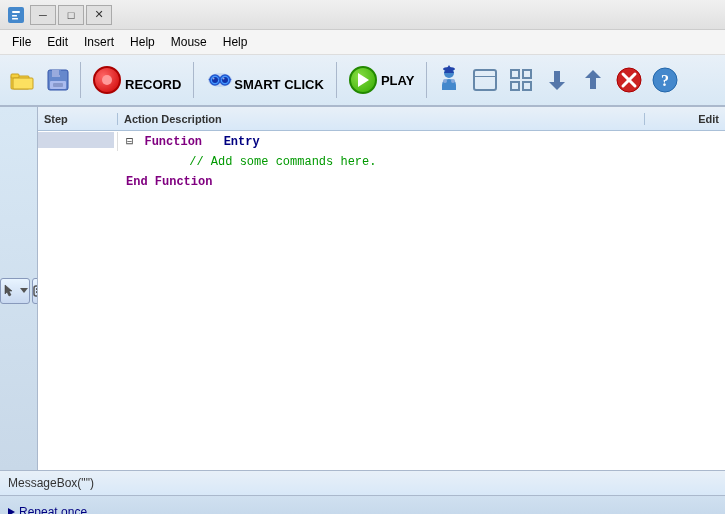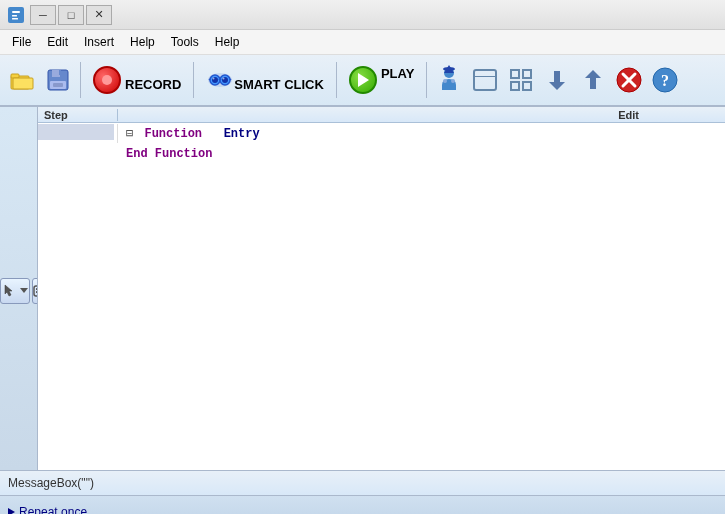--- a/index.html
+++ b/index.html
@@ -101,21 +101,21 @@
       border-radius: 3px;
     }
     
     .eye-icon-wrap {
       width: 28px; height: 28px;
       display: flex; align-items: center; justify-content: center;
     }
     
     
     .play-group {
-      display: flex; align-items: flex-start; gap: 4px;
+      display: flex; align-items: center; gap: 4px;
       cursor: pointer;
       padding: 2px 6px;
       border-radius: 3px;
     }
     
     .green-play {
       width: 28px; height: 28px;
       background: radial-gradient(circle at 35% 35%, #88dd44, #33aa00);
       border-radius: 50%;
       display: flex; align-items: center; justify-content: center;
@@ -194,21 +194,21 @@
       display: flex;
       flex-direction: column;
     }
     
     
     .table-header {
       display: grid;
       grid-template-columns: 80px 1fr 80px;
       background: linear-gradient(to bottom, #e8f0f8, #d8e8f8);
       border-bottom: 1px solid #aac0d8;
-      height: 16px;
+      height: 24px;
       align-items: center;
     }
     .col-header {
       padding: 0 6px;
       font-size: 11px;
       font-weight: bold;
       color: #333;
       border-right: 1px solid #aac0d8;
     }
     .col-header:last-child { border-right: none; text-align: right; }
@@ -316,21 +316,21 @@
     <div class="title-btn">□</div>
     <div class="title-btn close">✕</div>
   </div>
 </div>
 
 <div class="menu-bar">
   <div class="menu-item">File</div>
   <div class="menu-item">Edit</div>
   <div class="menu-item">Insert</div>
   <div class="menu-item">Help</div>
-  <div class="menu-item">Tools</div>
+  <div class="menu-item">Mouse</div>
   <div class="menu-item">Help</div>
 </div>
 
 <div class="toolbar">
 
   <div class="small-tb-btn">
     <svg width="26" height="24" viewBox="0 0 26 24">
       <rect x="2" y="8" width="18" height="13" rx="1" fill="#f5d040" stroke="#c8a020" stroke-width="1"></rect>
       <rect x="2" y="6" width="8" height="4" rx="1" fill="#f5d040" stroke="#c8a020" stroke-width="1"></rect>
       <rect x="4" y="10" width="20" height="11" rx="1" fill="#fce060" stroke="#c8a020" stroke-width="1"></rect>
@@ -564,38 +564,47 @@
       <div class="side-dropdown">
         <div class="chevron-down"></div>
       </div>
     </div>
   </div>
 
   <div class="content-pane">
 
     <div class="table-header">
       <div class="col-header">Step</div>
+      <div class="col-header">Action Description</div>
       <div class="col-header">Edit</div>
     </div>
 
     <div class="script-area">
 
       <div class="script-line">
         <div class="line-step">
           <span class="step-highlight"></span>
         </div>
         <div class="line-content">
           <span style="color:#555; margin-right:4px;">⊟</span>
           <span class="kw-function">Function</span>
           <span>&nbsp;</span>
           <span class="kw-entry">Entry</span>
         </div>
         <div class="line-delay"></div>
       </div>
 
+      <div class="script-line">
+        <div class="line-step"></div>
+        <div class="line-content">
+          <span style="margin-right: 20px;">&nbsp;&nbsp;&nbsp;&nbsp;&nbsp;</span>
+          <span class="kw-comment">// Add some commands here.</span>
+        </div>
+        <div class="line-delay"></div>
+      </div>
 
       <div class="script-line">
         <div class="line-step"></div>
         <div class="line-content">
           <span class="kw-end">End Function</span>
         </div>
         <div class="line-delay"></div>
       </div>
     </div>
   </div>

